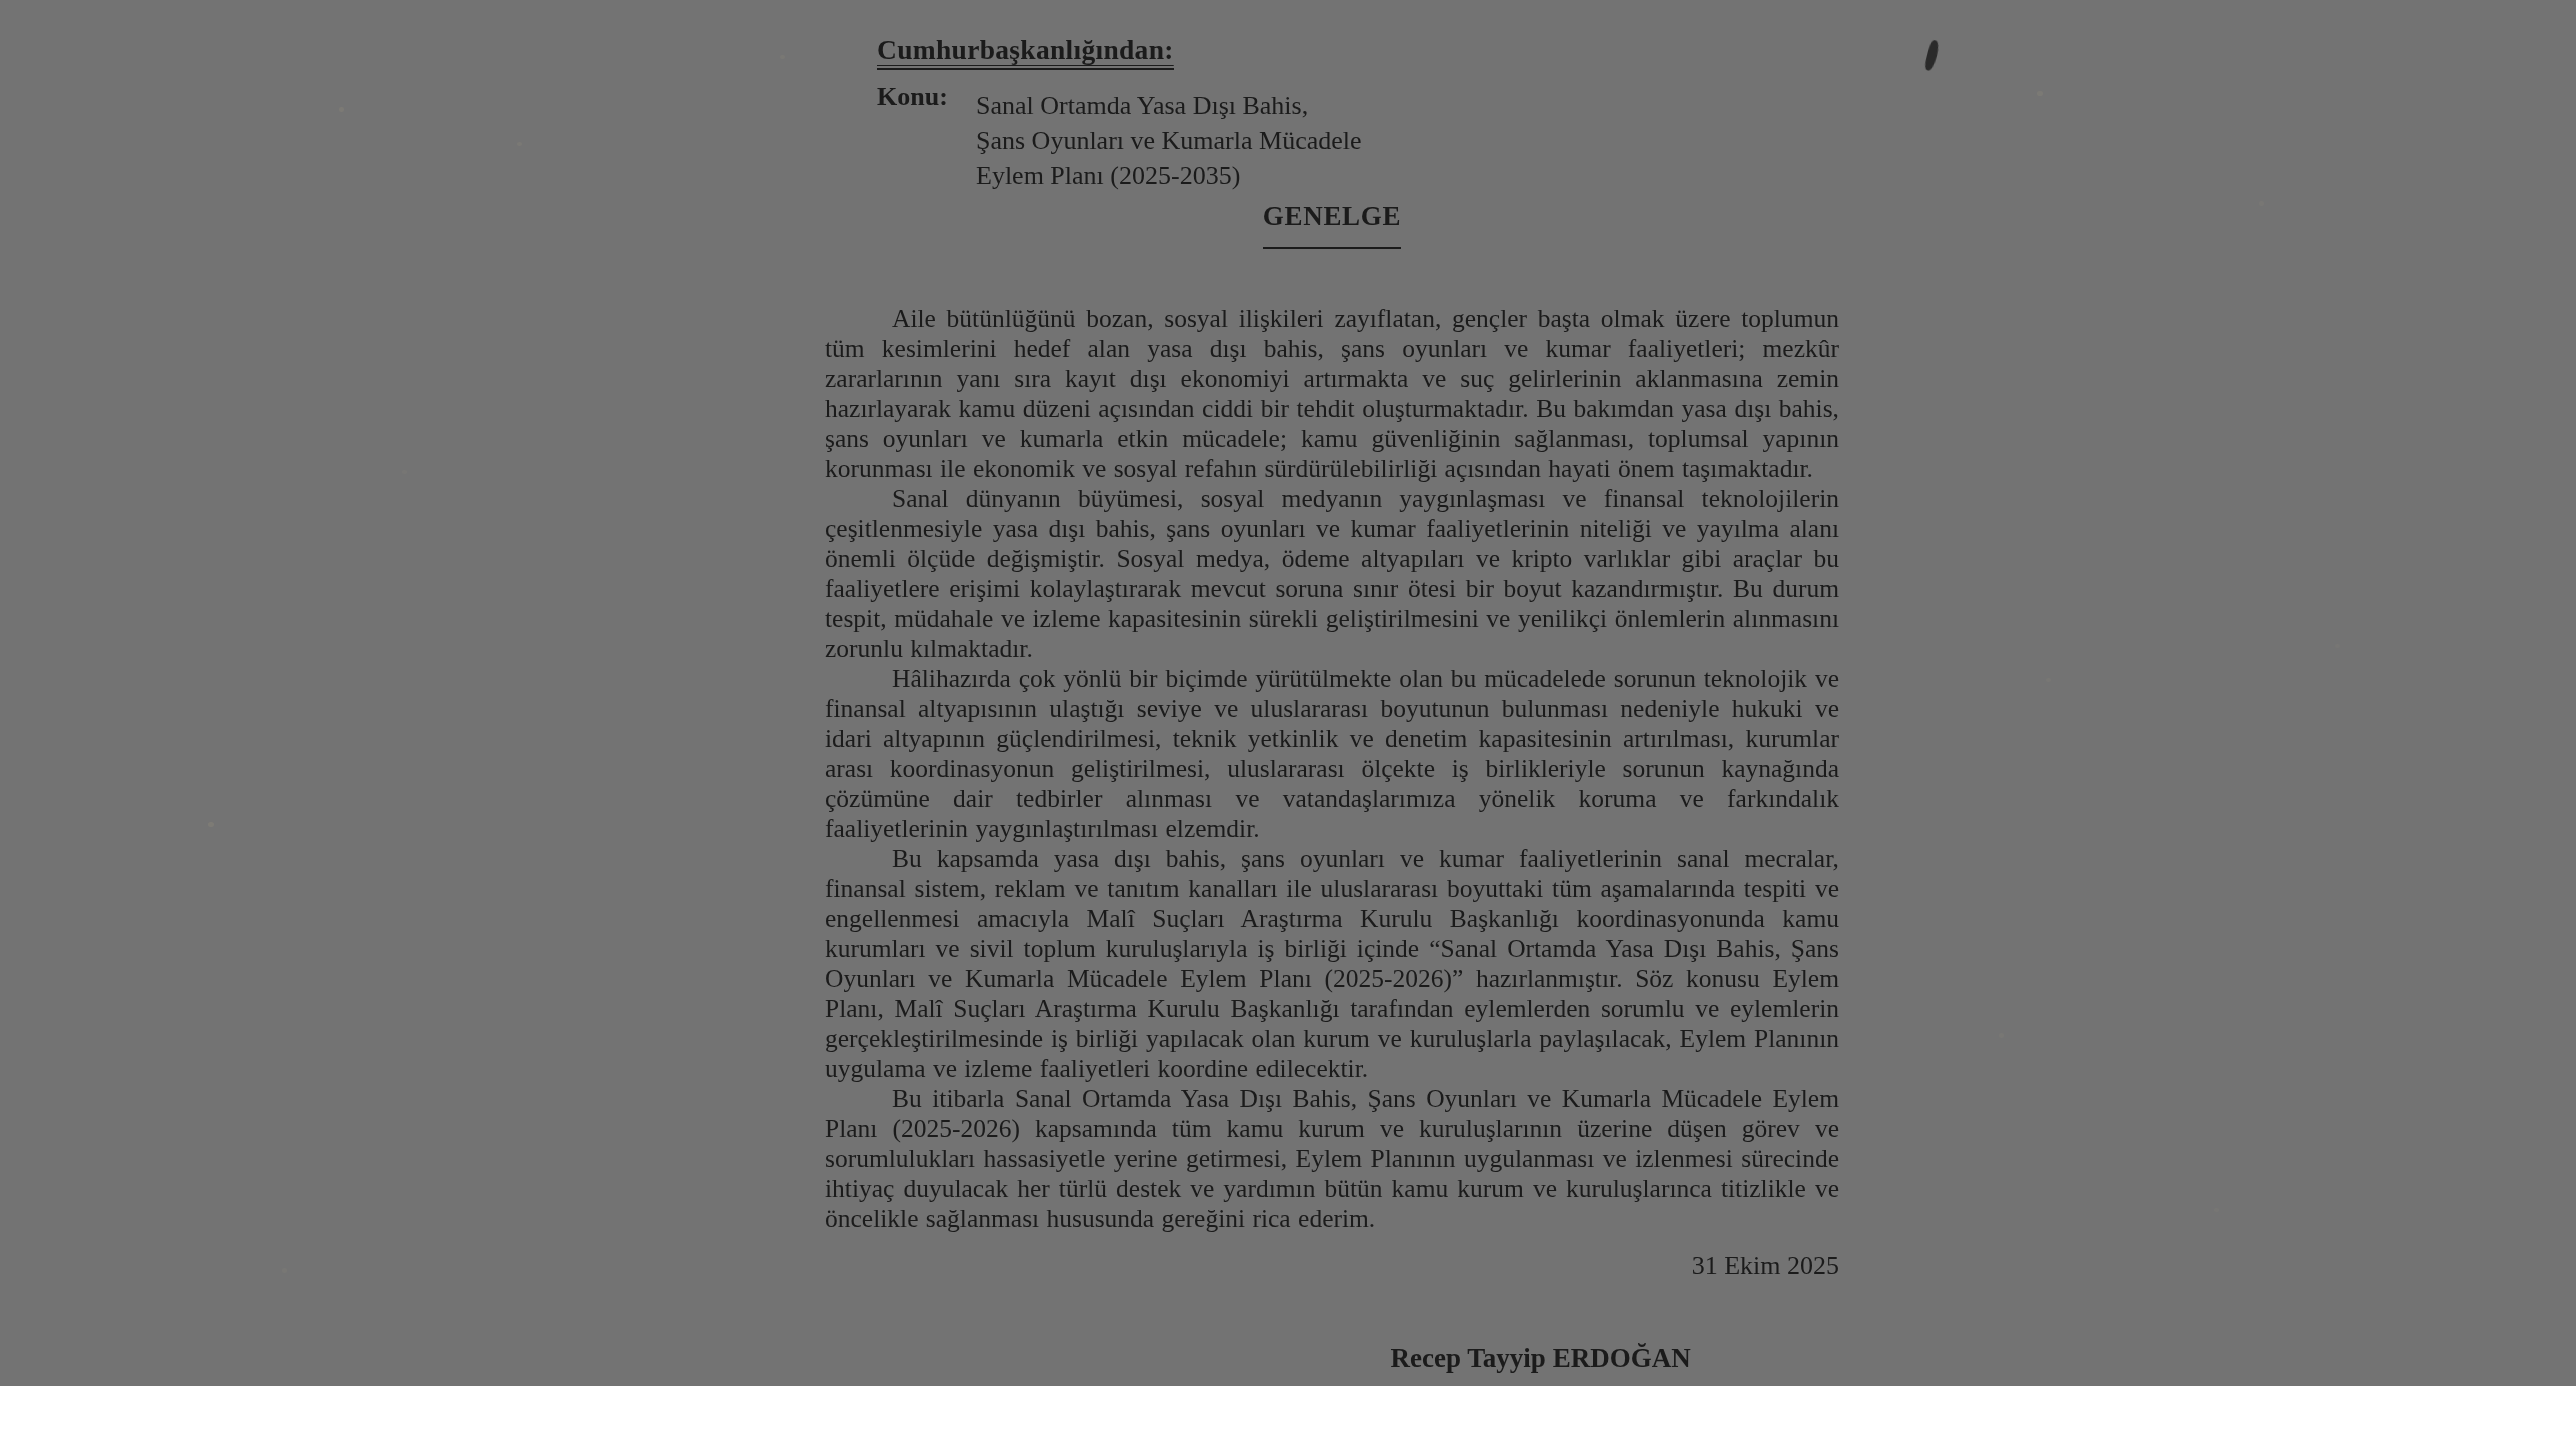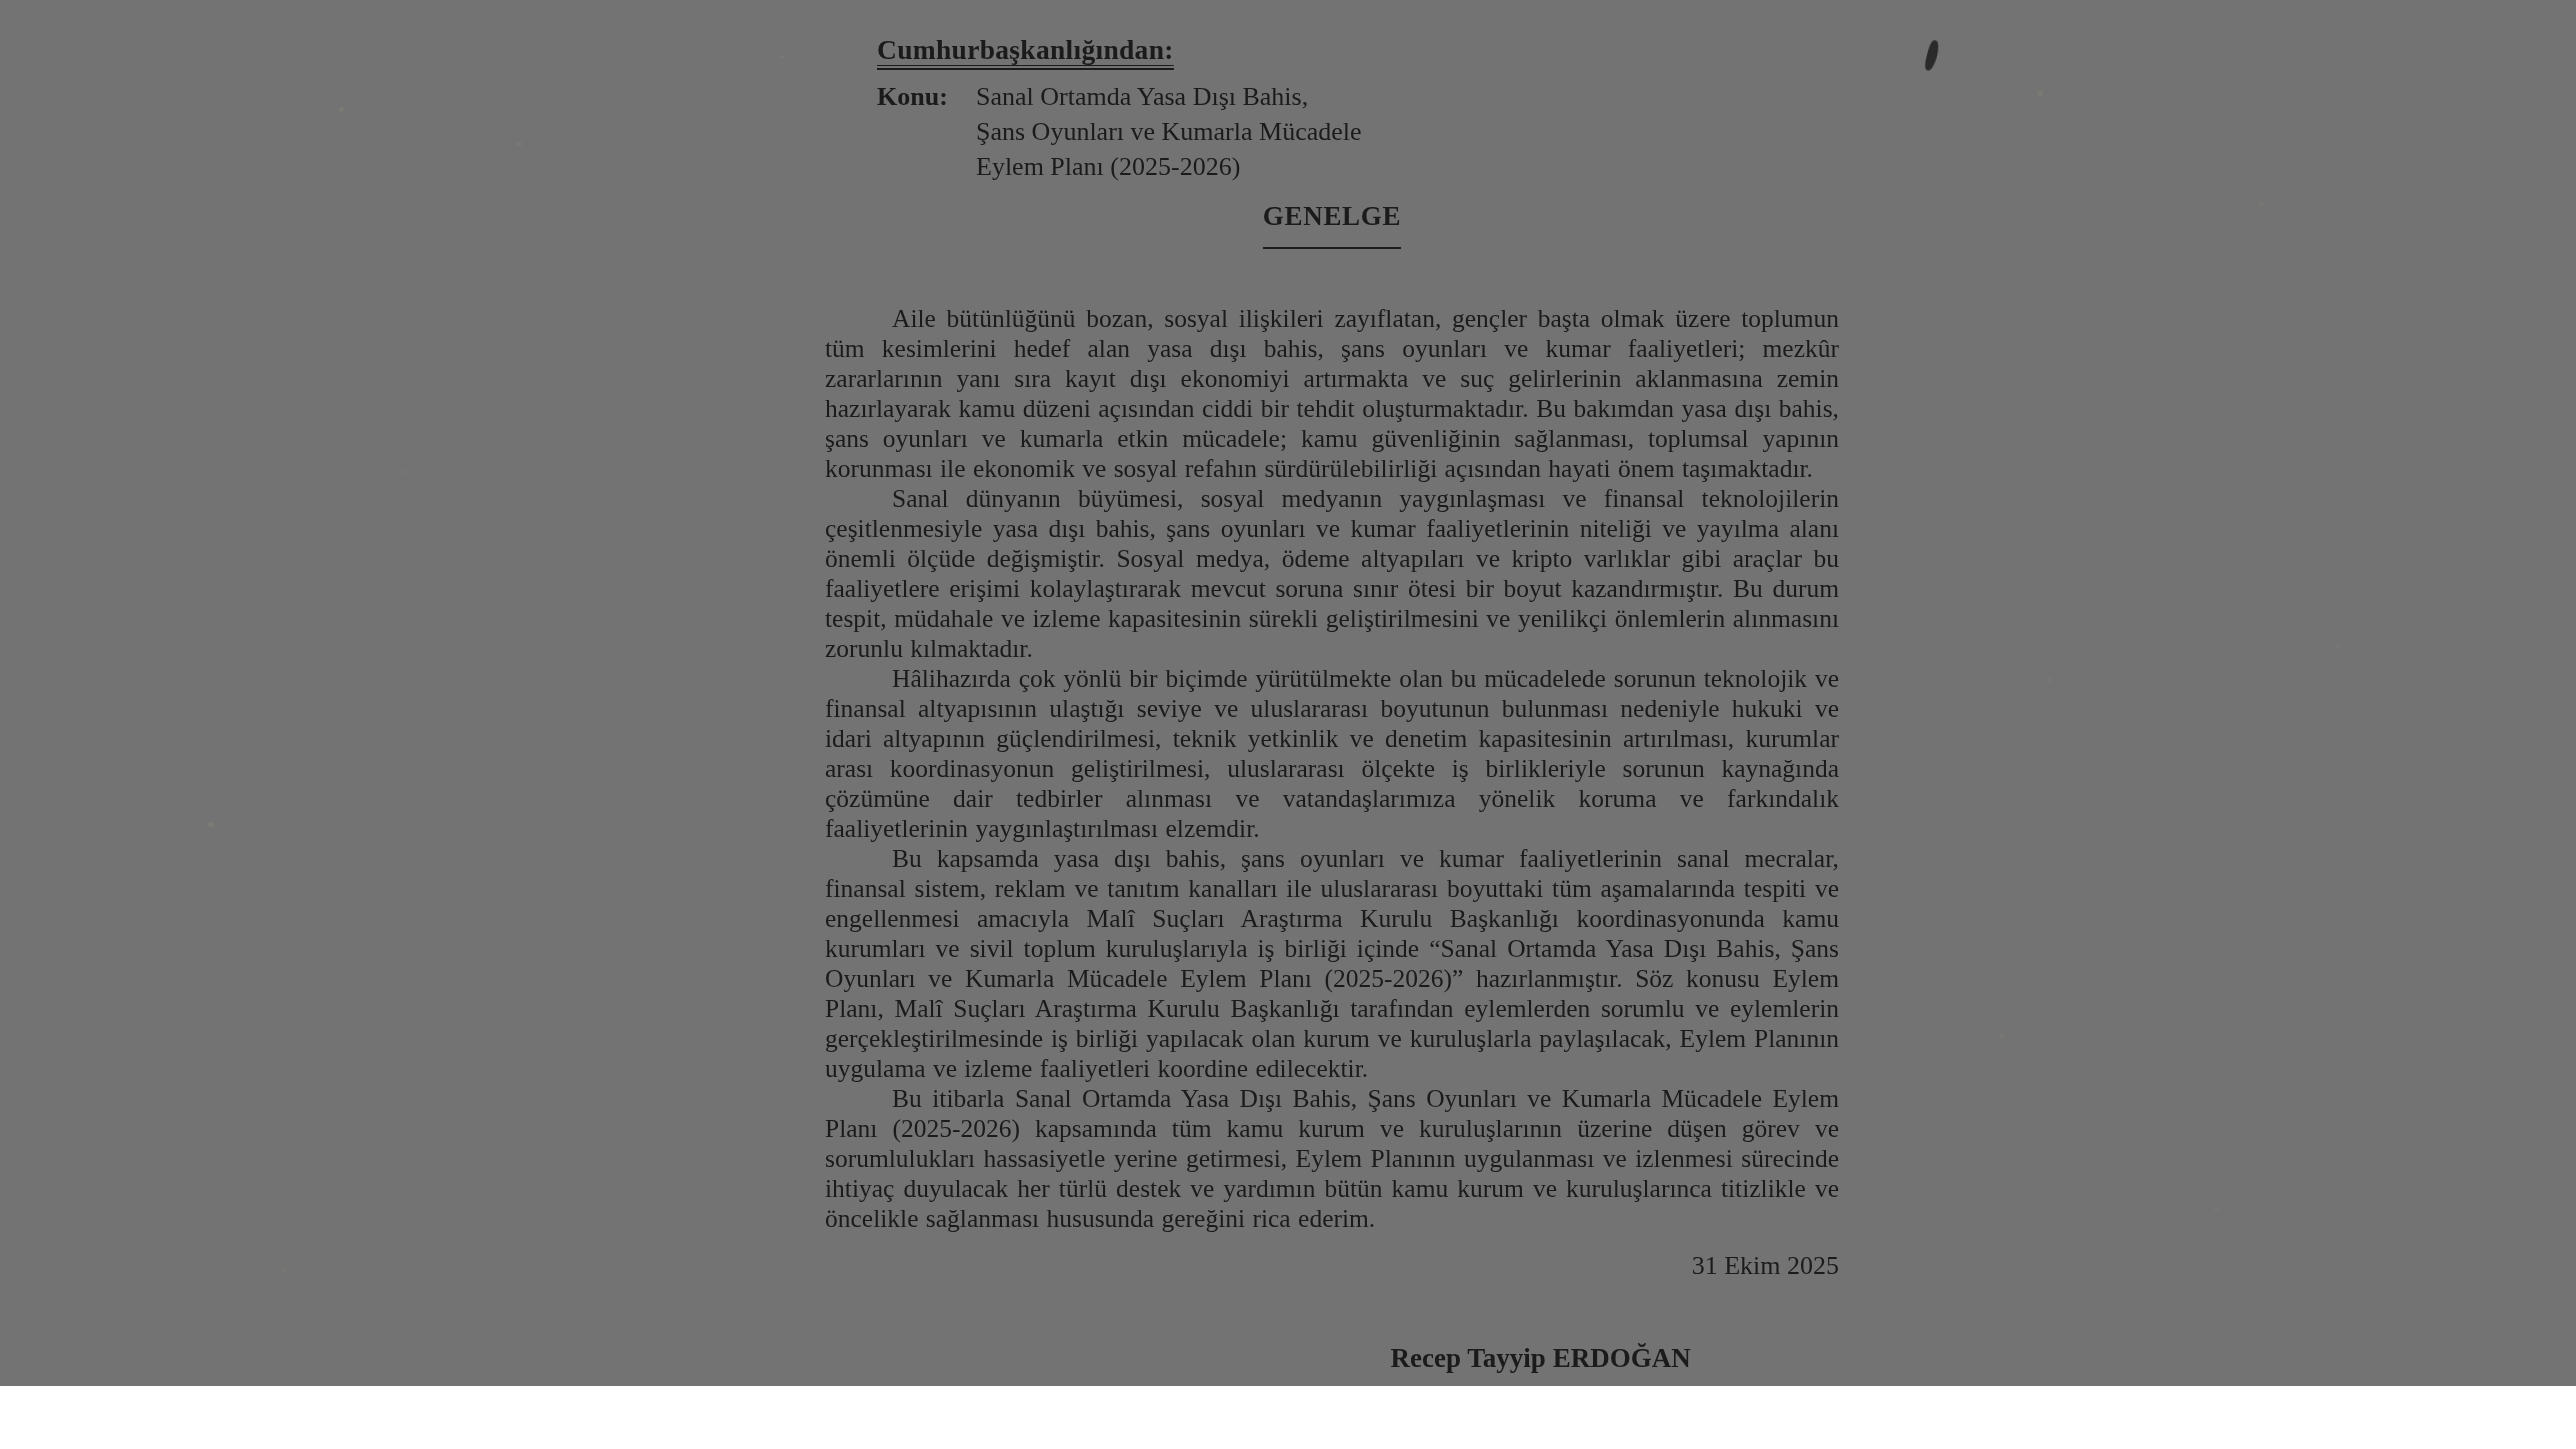--- a/index.html
+++ b/index.html
@@ -82,23 +82,23 @@
     <div class="speck" style="left:402px;top:470px;width:4.7px;height:4px;opacity:.13;"></div>
     <div class="speck" style="left:282px;top:1268px;width:5.4px;height:4.7px;opacity:.14;"></div>
     <div class="speck" style="left:2335px;top:644px;width:4.7px;height:4px;opacity:.12;"></div>
   </div>
 
   <div class="header">
     <span class="sender">Cumhurbaşkanlığından:</span>
     <div class="konu">
       <span class="konu-label">Konu:</span>
       <span class="subject-lines">
-        <span style="display:block;">Sanal Ortamda Yasa Dışı Bahis,</span>
+        <span style="display:block;margin-top:9px;">Sanal Ortamda Yasa Dışı Bahis,</span>
         <span style="display:block;">Şans Oyunları ve Kumarla Mücadele</span>
-        <span style="display:block;">Eylem Planı (2025-2026)</span>
+        <span style="display:block;">Eylem Planı (2025-2035)</span>
       </span>
     </div>
   </div>
 
   <div class="title-block">
     <span class="doc-title">GENELGE</span>
   </div>
 
   <div class="column">
     <p class="body-par">Aile bütünlüğünü bozan, sosyal ilişkileri zayıflatan, gençler başta olmak üzere toplumun tüm kesimlerini hedef alan yasa dışı bahis, şans oyunları ve kumar faaliyetleri; mezkûr zararlarının yanı sıra kayıt dışı ekonomiyi artırmakta ve suç gelirlerinin aklanmasına zemin hazırlayarak kamu düzeni açısından ciddi bir tehdit oluşturmaktadır. Bu bakımdan yasa dışı bahis, şans oyunları ve kumarla etkin mücadele; kamu güvenliğinin sağlanması, toplumsal yapının korunması ile ekonomik ve sosyal refahın sürdürülebilirliği açısından hayati önem taşımaktadır.</p>

